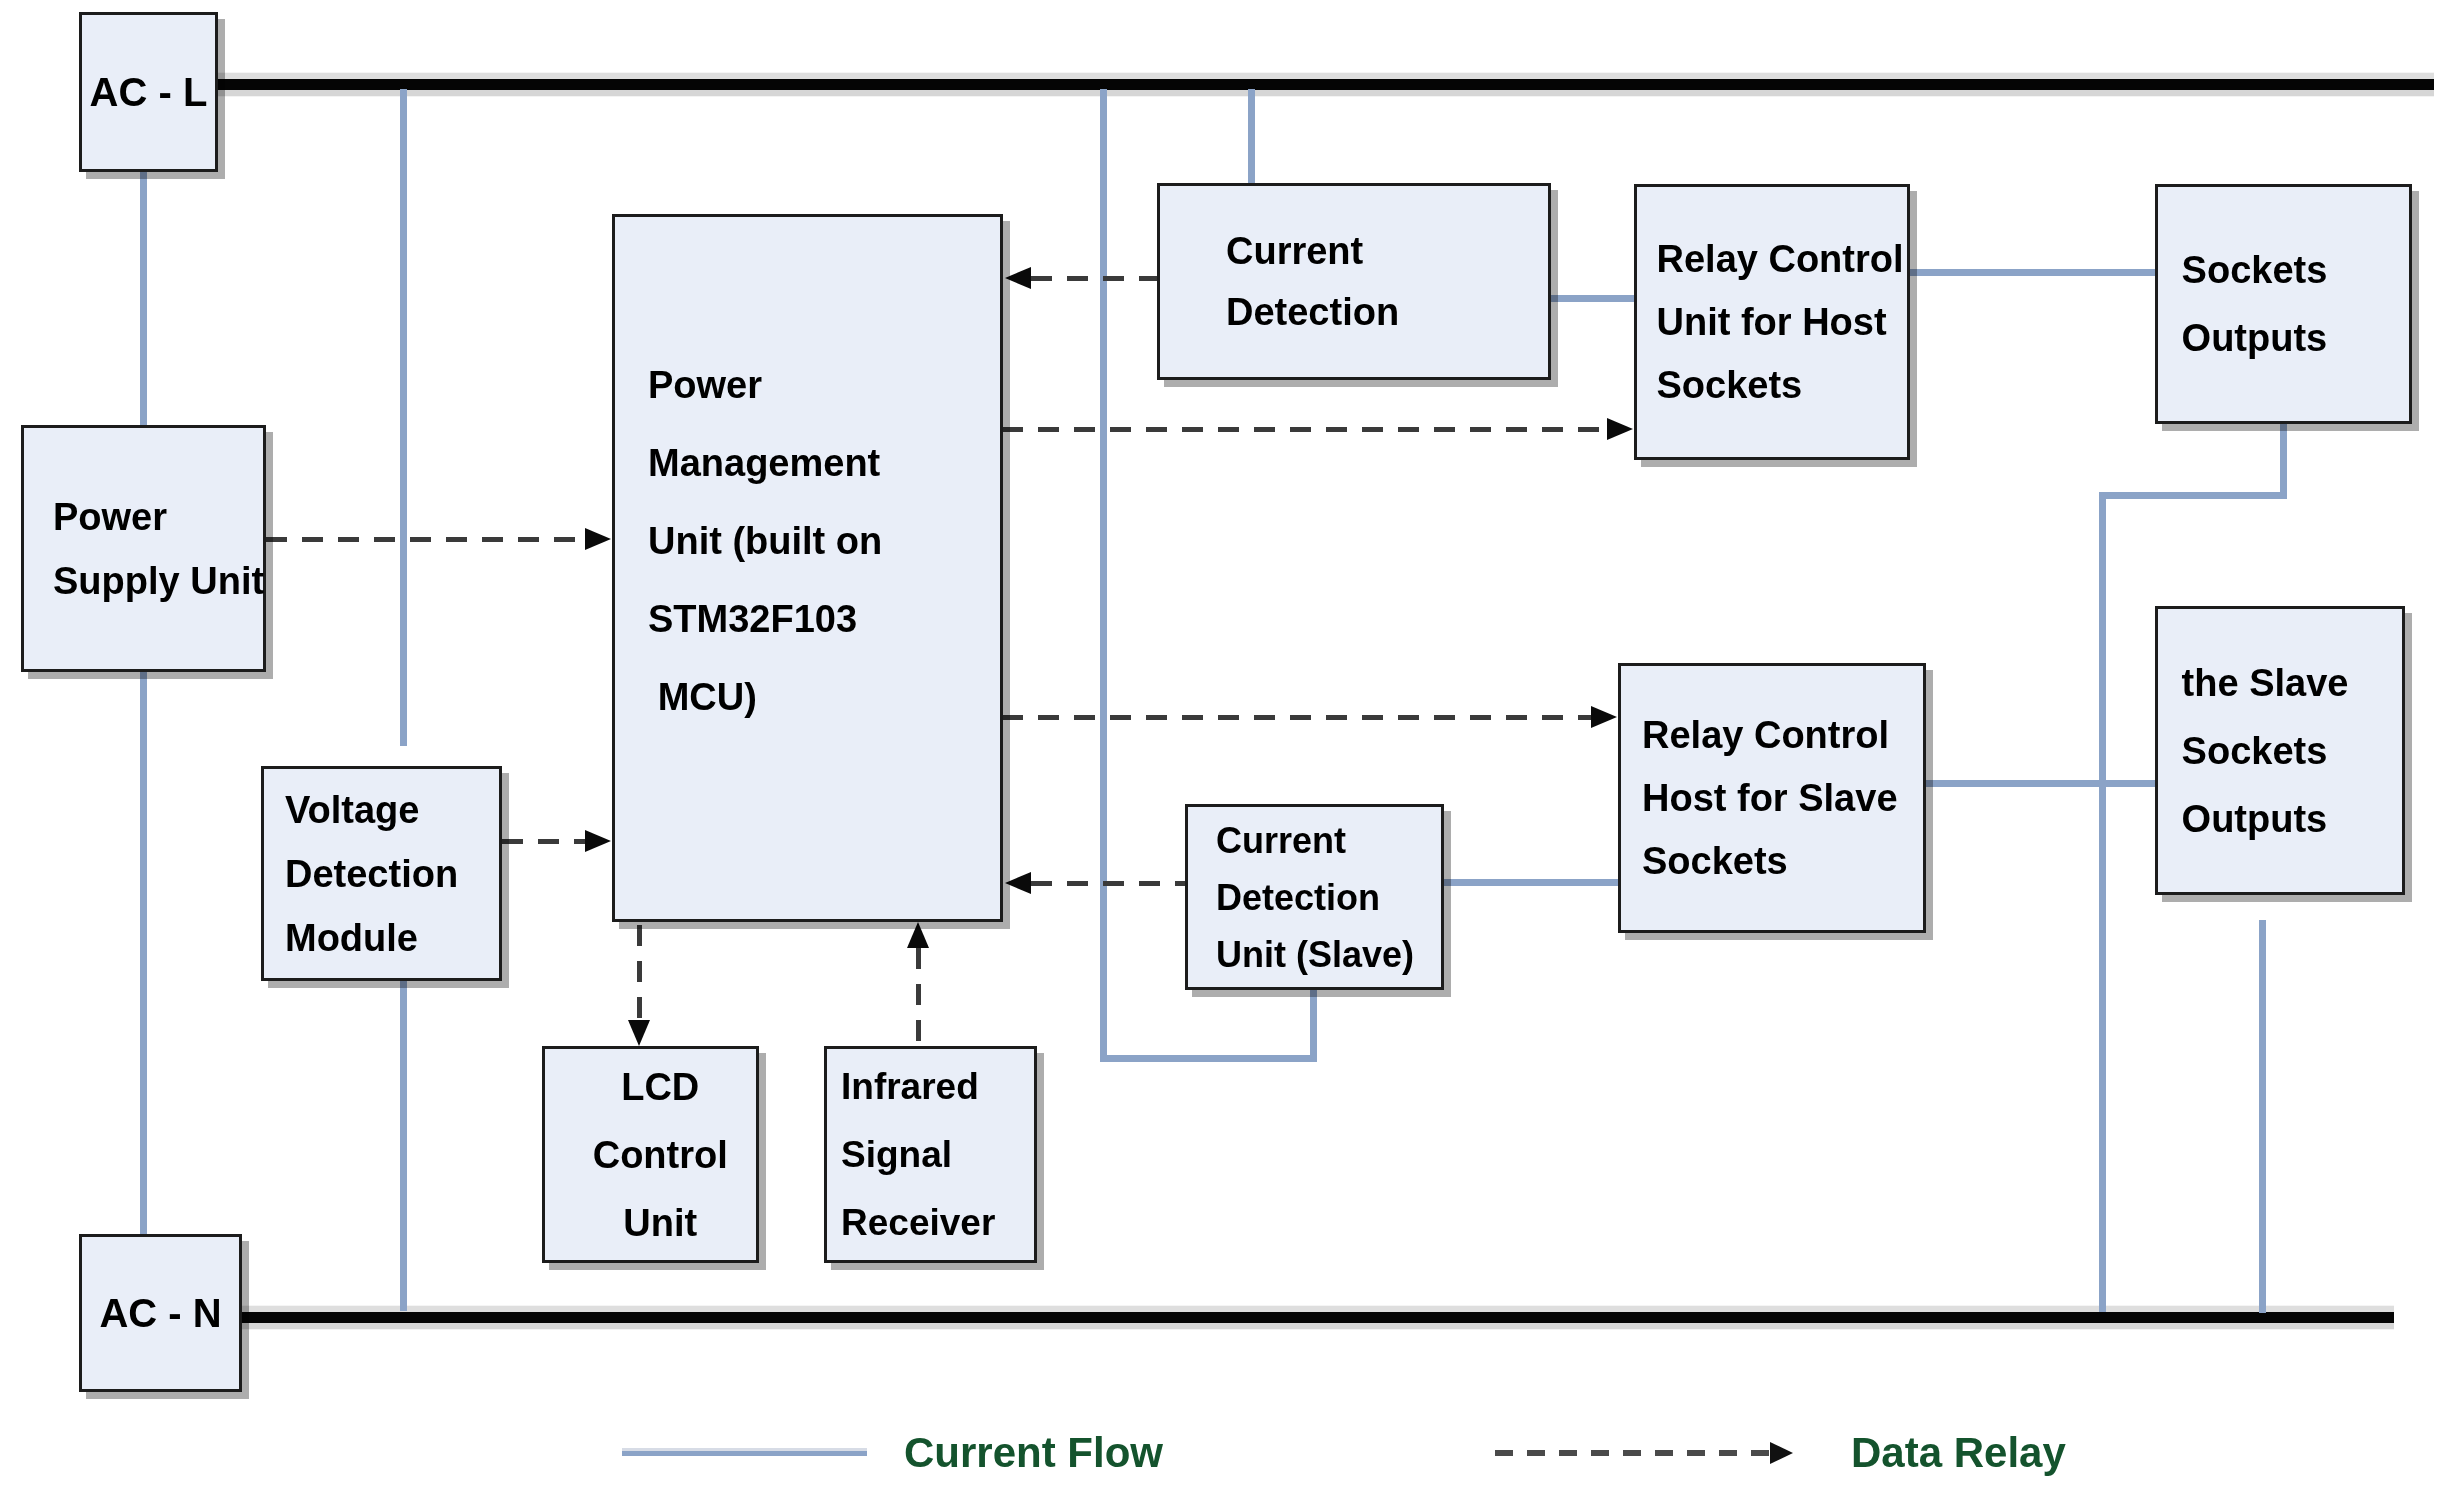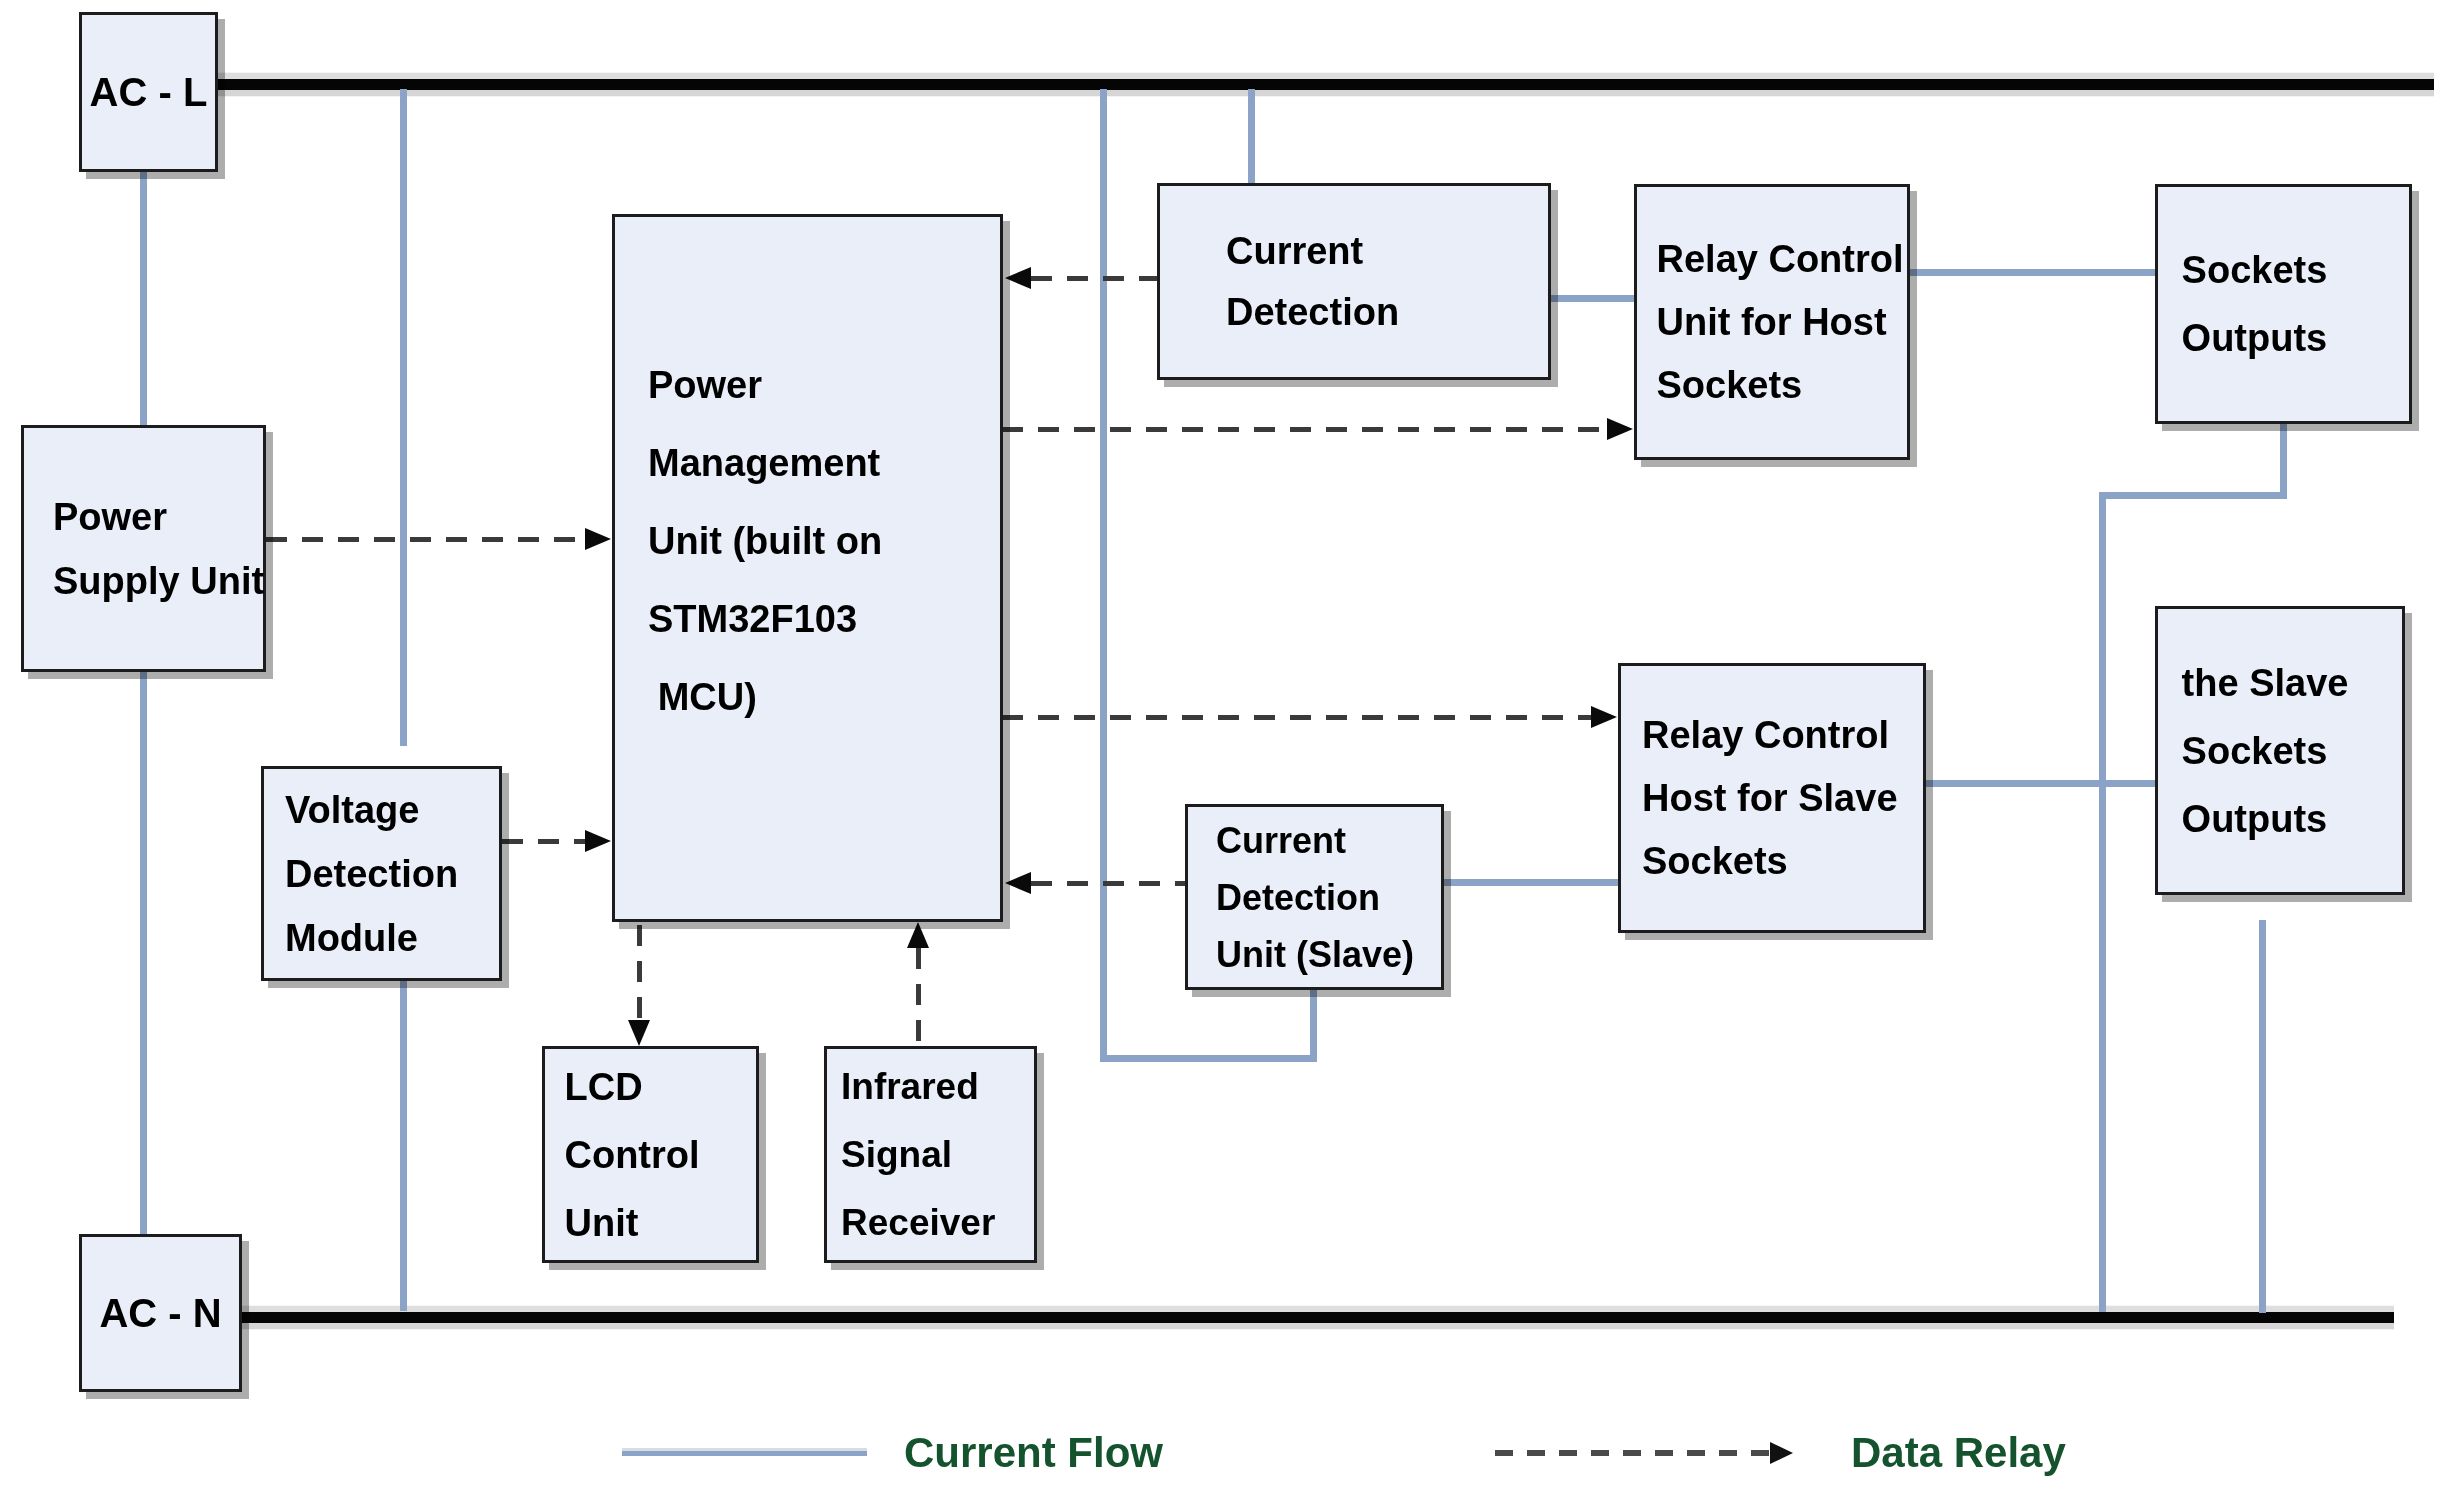--- a/index.html
+++ b/index.html
@@ -32,21 +32,21 @@
   #vdm{left:261px;top:746px;width:241px;height:215px;padding-left:21px;margin-top:20px;}
   #pmu{left:612px;top:214px;width:391px;height:708px;padding-left:33px;padding-top:129px;
        justify-content:flex-start;line-height:78px;}
   #pmu span:nth-child(5){padding-left:9.7px;}
   #cdu_host{left:1157px;top:183px;width:394px;height:197px;padding-left:66px;line-height:61px;}
   #relay_host{left:1634px;top:184px;width:276px;height:276px;padding-left:19.5px;font-size:38px;line-height:63px;}
   #host_sockets{left:2155px;top:184px;width:257px;height:240px;padding-left:23.6px;line-height:68px;}
   #relay_slave{left:1618px;top:663px;width:308px;height:270px;padding-left:21px;font-size:38px;line-height:63px;}
   #cdu_slave{left:1185px;top:804px;width:259px;height:186px;padding-left:28px;font-size:36px;line-height:57px;}
   #slave_sockets{left:2155px;top:606px;width:250px;height:289px;padding-left:23.6px;line-height:68px;}
-  #lcd{left:542px;top:1046px;width:217px;height:217px;padding-left:19.5px;line-height:68px;}
+  #lcd{left:542px;top:1046px;width:217px;height:217px;padding-left:19.5px;line-height:68px;text-align:center;}
   #infrared{left:824px;top:1046px;width:213px;height:217px;padding-left:14px;font-size:37px;line-height:68px;}
   
   .lg-label{position:absolute;font-weight:bold;font-size:42px;color:#14532d;white-space:nowrap;}
   #lg-cf-swatch{position:absolute;left:622px;top:1448px;width:245px;height:8.3px;
                 background:linear-gradient(#d7dce6 0 3.5px,#8ba3c7 3.5px 100%);}
   #lg-df-swatch{position:absolute;left:1495px;top:1450px;width:275px;height:5.6px;
                 background:repeating-linear-gradient(90deg,#4a4a4a 0 18px,rgba(0,0,0,0) 18px 32px);}
   #lg-df-arrow{left:1770px;top:1442px;border-top:11px solid transparent;border-bottom:11px solid transparent;
                border-left:23.6px solid #111;}
 </style>

